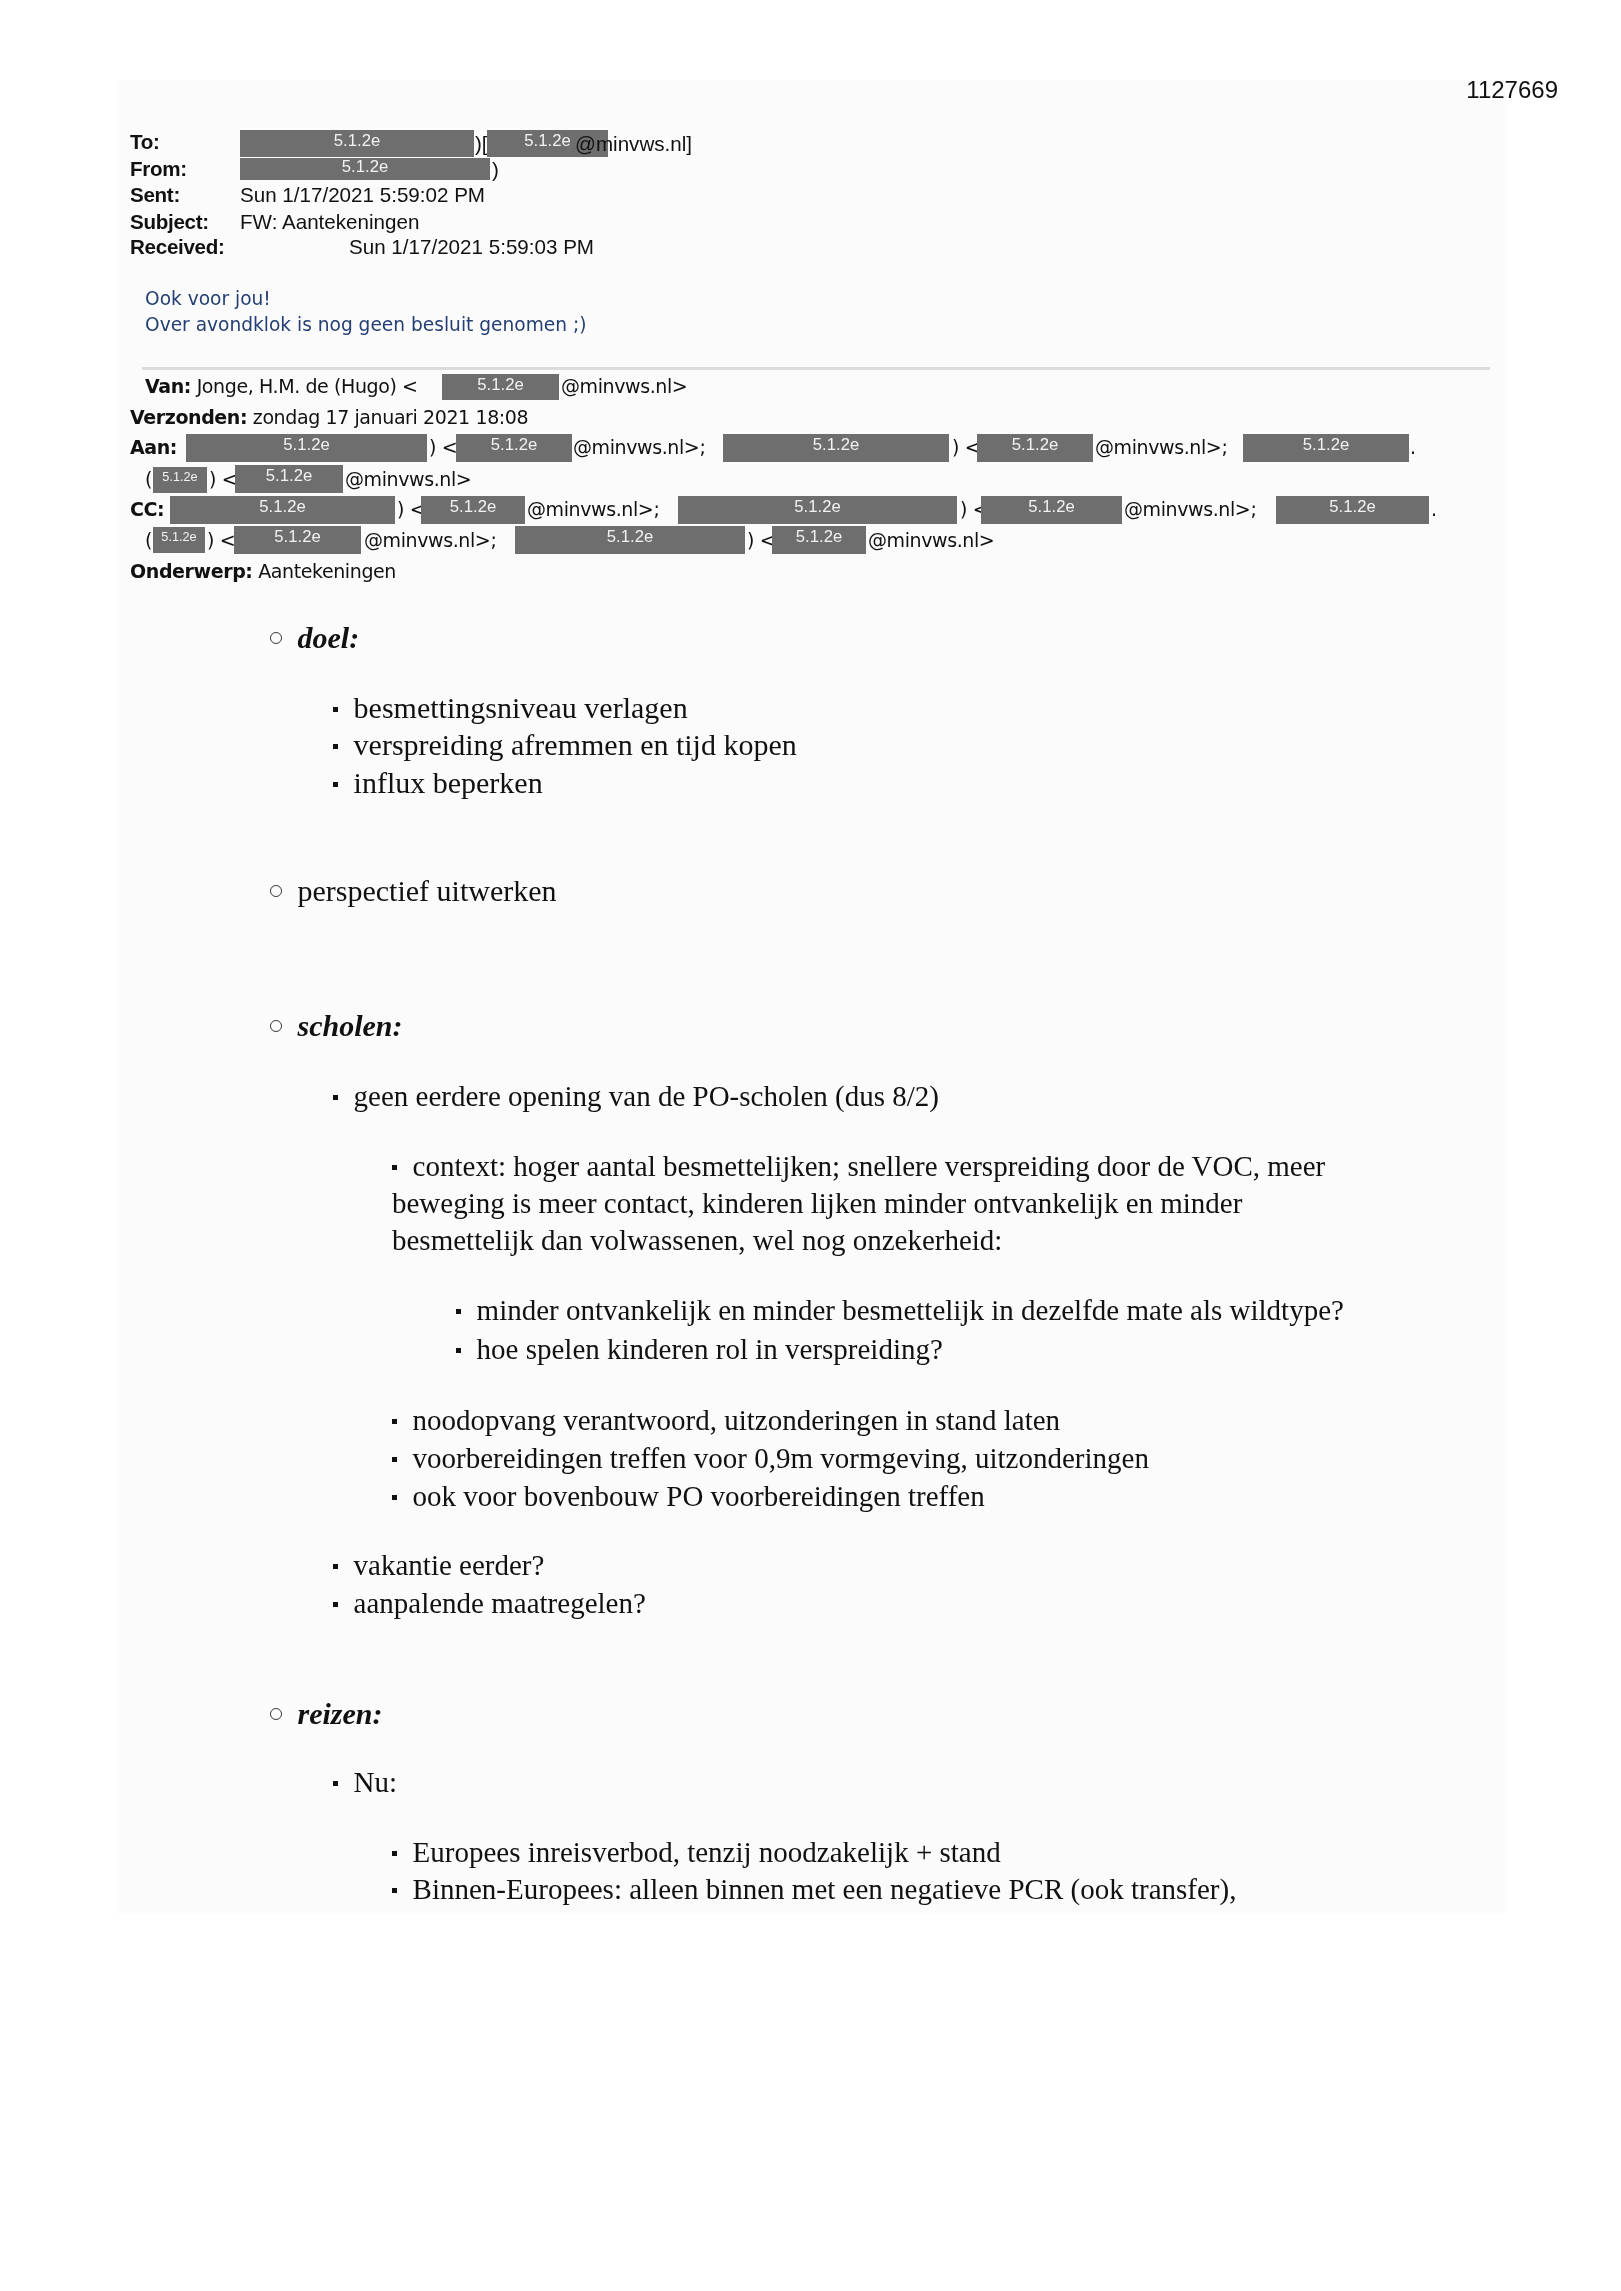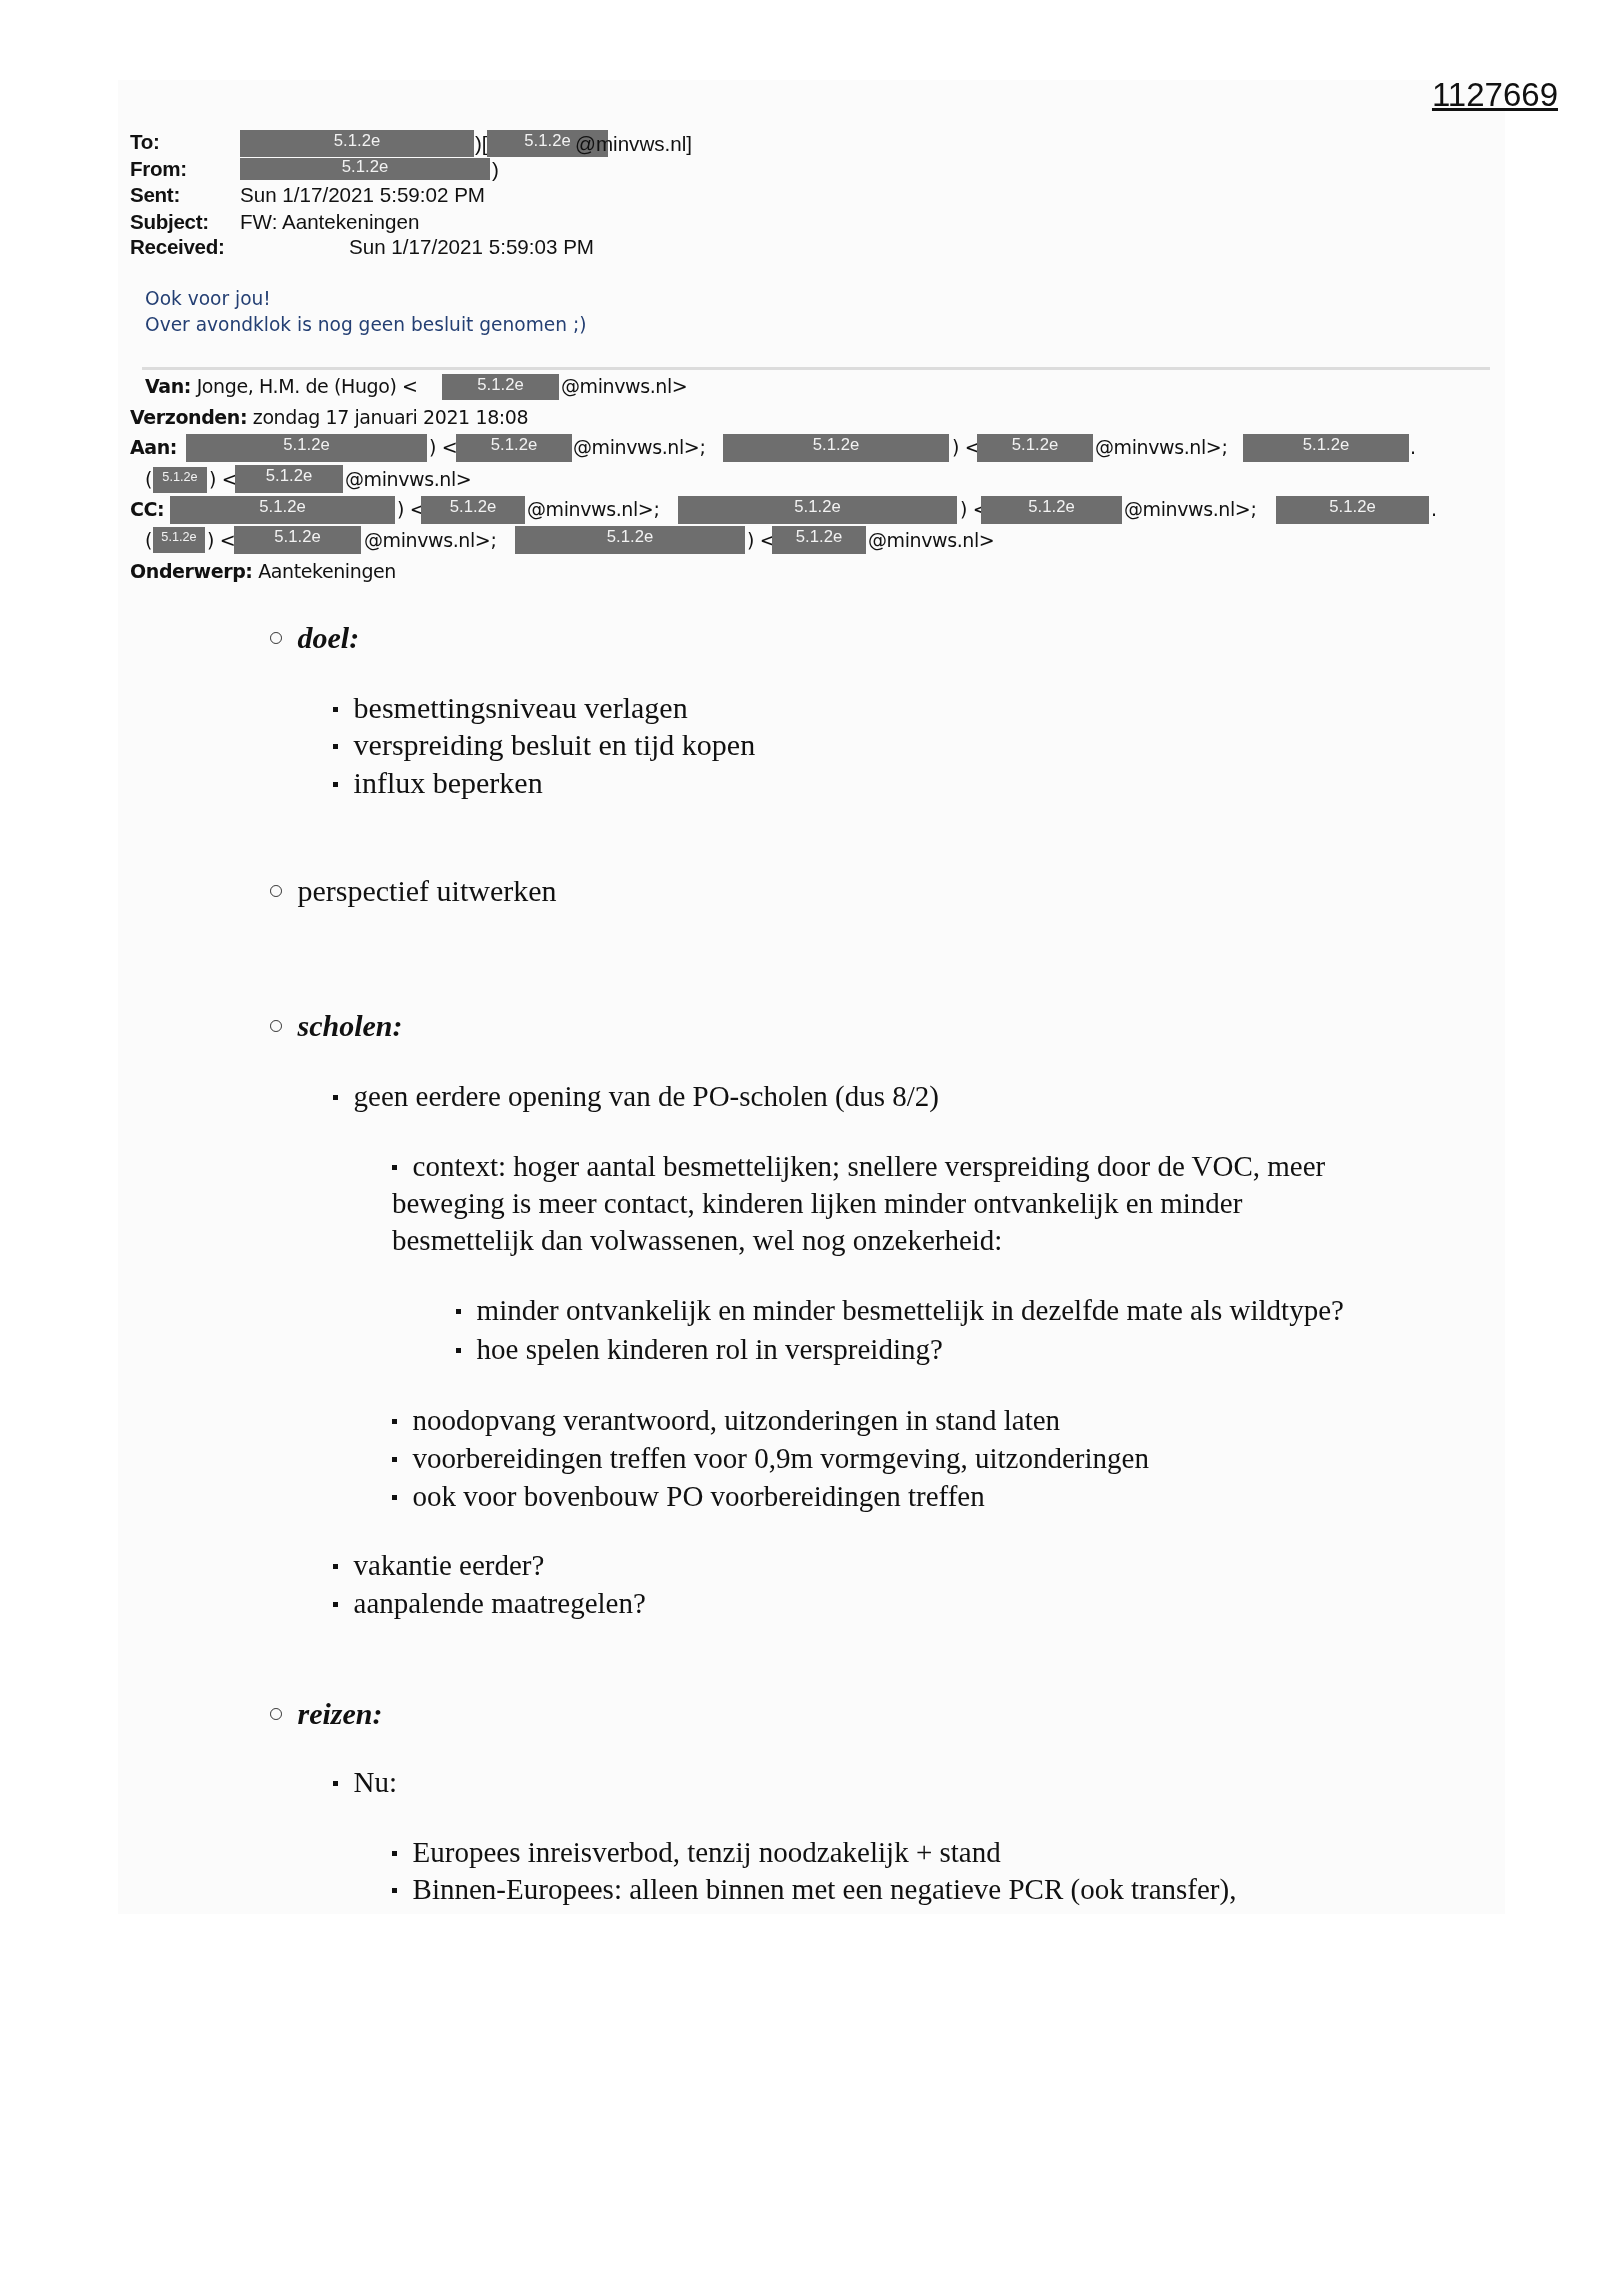--- a/index.html
+++ b/index.html
@@ -1,19 +1,19 @@
 <!DOCTYPE html>
 <html><head>
 <meta charset="utf-8">
 <style>
   html, body { margin:0; padding:0; }
   body { width:1621px; height:2292px; background:#ffffff; position:relative; overflow:hidden; }
   .abs { position:absolute; white-space:nowrap; }
   .page-bg { position:absolute; left:118px; top:80px; width:1387px; height:1834px; background:#fbfbfb; }
-  .docnum { position:absolute; right:63px; top:76px; font-family:"Liberation Sans", sans-serif; font-size:33px; color:#111;text-decoration:underline; }
+  .docnum { position:absolute; right:63px; top:76px; font-family:"Liberation Sans", sans-serif; font-size:24px; color:#111; }
   .hdr { font-family:"Liberation Sans", sans-serif; font-size:20.6px; color:#111; line-height:25.5px; }
   .hdr-label { font-weight:bold; letter-spacing:-0.3px; }
   .redact { position:absolute; background:#6e6e6e; color:#f2f2f2; font-family:"Liberation Sans", sans-serif; font-size:16.7px; text-align:center; line-height:21.6px; }
   .note { font-family:"DejaVu Sans", sans-serif; font-size:18.6px; color:#243f73; }
   .sep { position:absolute; left:142px; top:367px; width:1348px; height:2.9px; background:#dcdcdc; }
   .fwd { font-family:"DejaVu Sans", sans-serif; font-size:19px; color:#111; line-height:23.5px; letter-spacing:-0.4px; }
   .fwd b { font-weight:bold;margin-top:8px; }
   .serif { font-family:"Liberation Serif", serif; color:#111; }
   .l1 { font-size:30px; }
   .l2 { font-size:29px; }
@@ -114,21 +114,21 @@
     <span>Aantekeningen</span>
   </div>
 </div>
 
 <div>
 
   <div class="abs serif l1" style="left:270px;top:621px;">
     <span class="circ"></span><span class="bi">doel:</span>
   </div>
   <div class="abs serif l1 bd" style="left:333px;top:691px;"><span class="sq"></span><span>besmettingsniveau verlagen</span></div>
-  <div class="abs serif l1 bd" style="left:333px;top:728px;"><span class="sq"></span><span>verspreiding besluit en tijd kopen</span></div>
+  <div class="abs serif l1 bd" style="left:333px;top:728px;"><span class="sq"></span><span>verspreiding afremmen en tijd kopen</span></div>
   <div class="abs serif l1 bd" style="left:333px;top:766px;"><span class="sq"></span><span>influx beperken</span></div>
 
   <div class="abs serif l1" style="left:270px;top:874px;">
     <span class="circ"></span><span class="bd">perspectief uitwerken</span>
   </div>
 
   <div class="abs serif l1" style="left:270px;top:1009px;">
     <span class="circ"></span><span class="bi">scholen:</span>
   </div>
   <div class="abs serif l2" style="left:333px;top:1080px;"><span class="sq"></span><span>geen eerdere opening van de PO-scholen (dus 8/2)</span></div>

